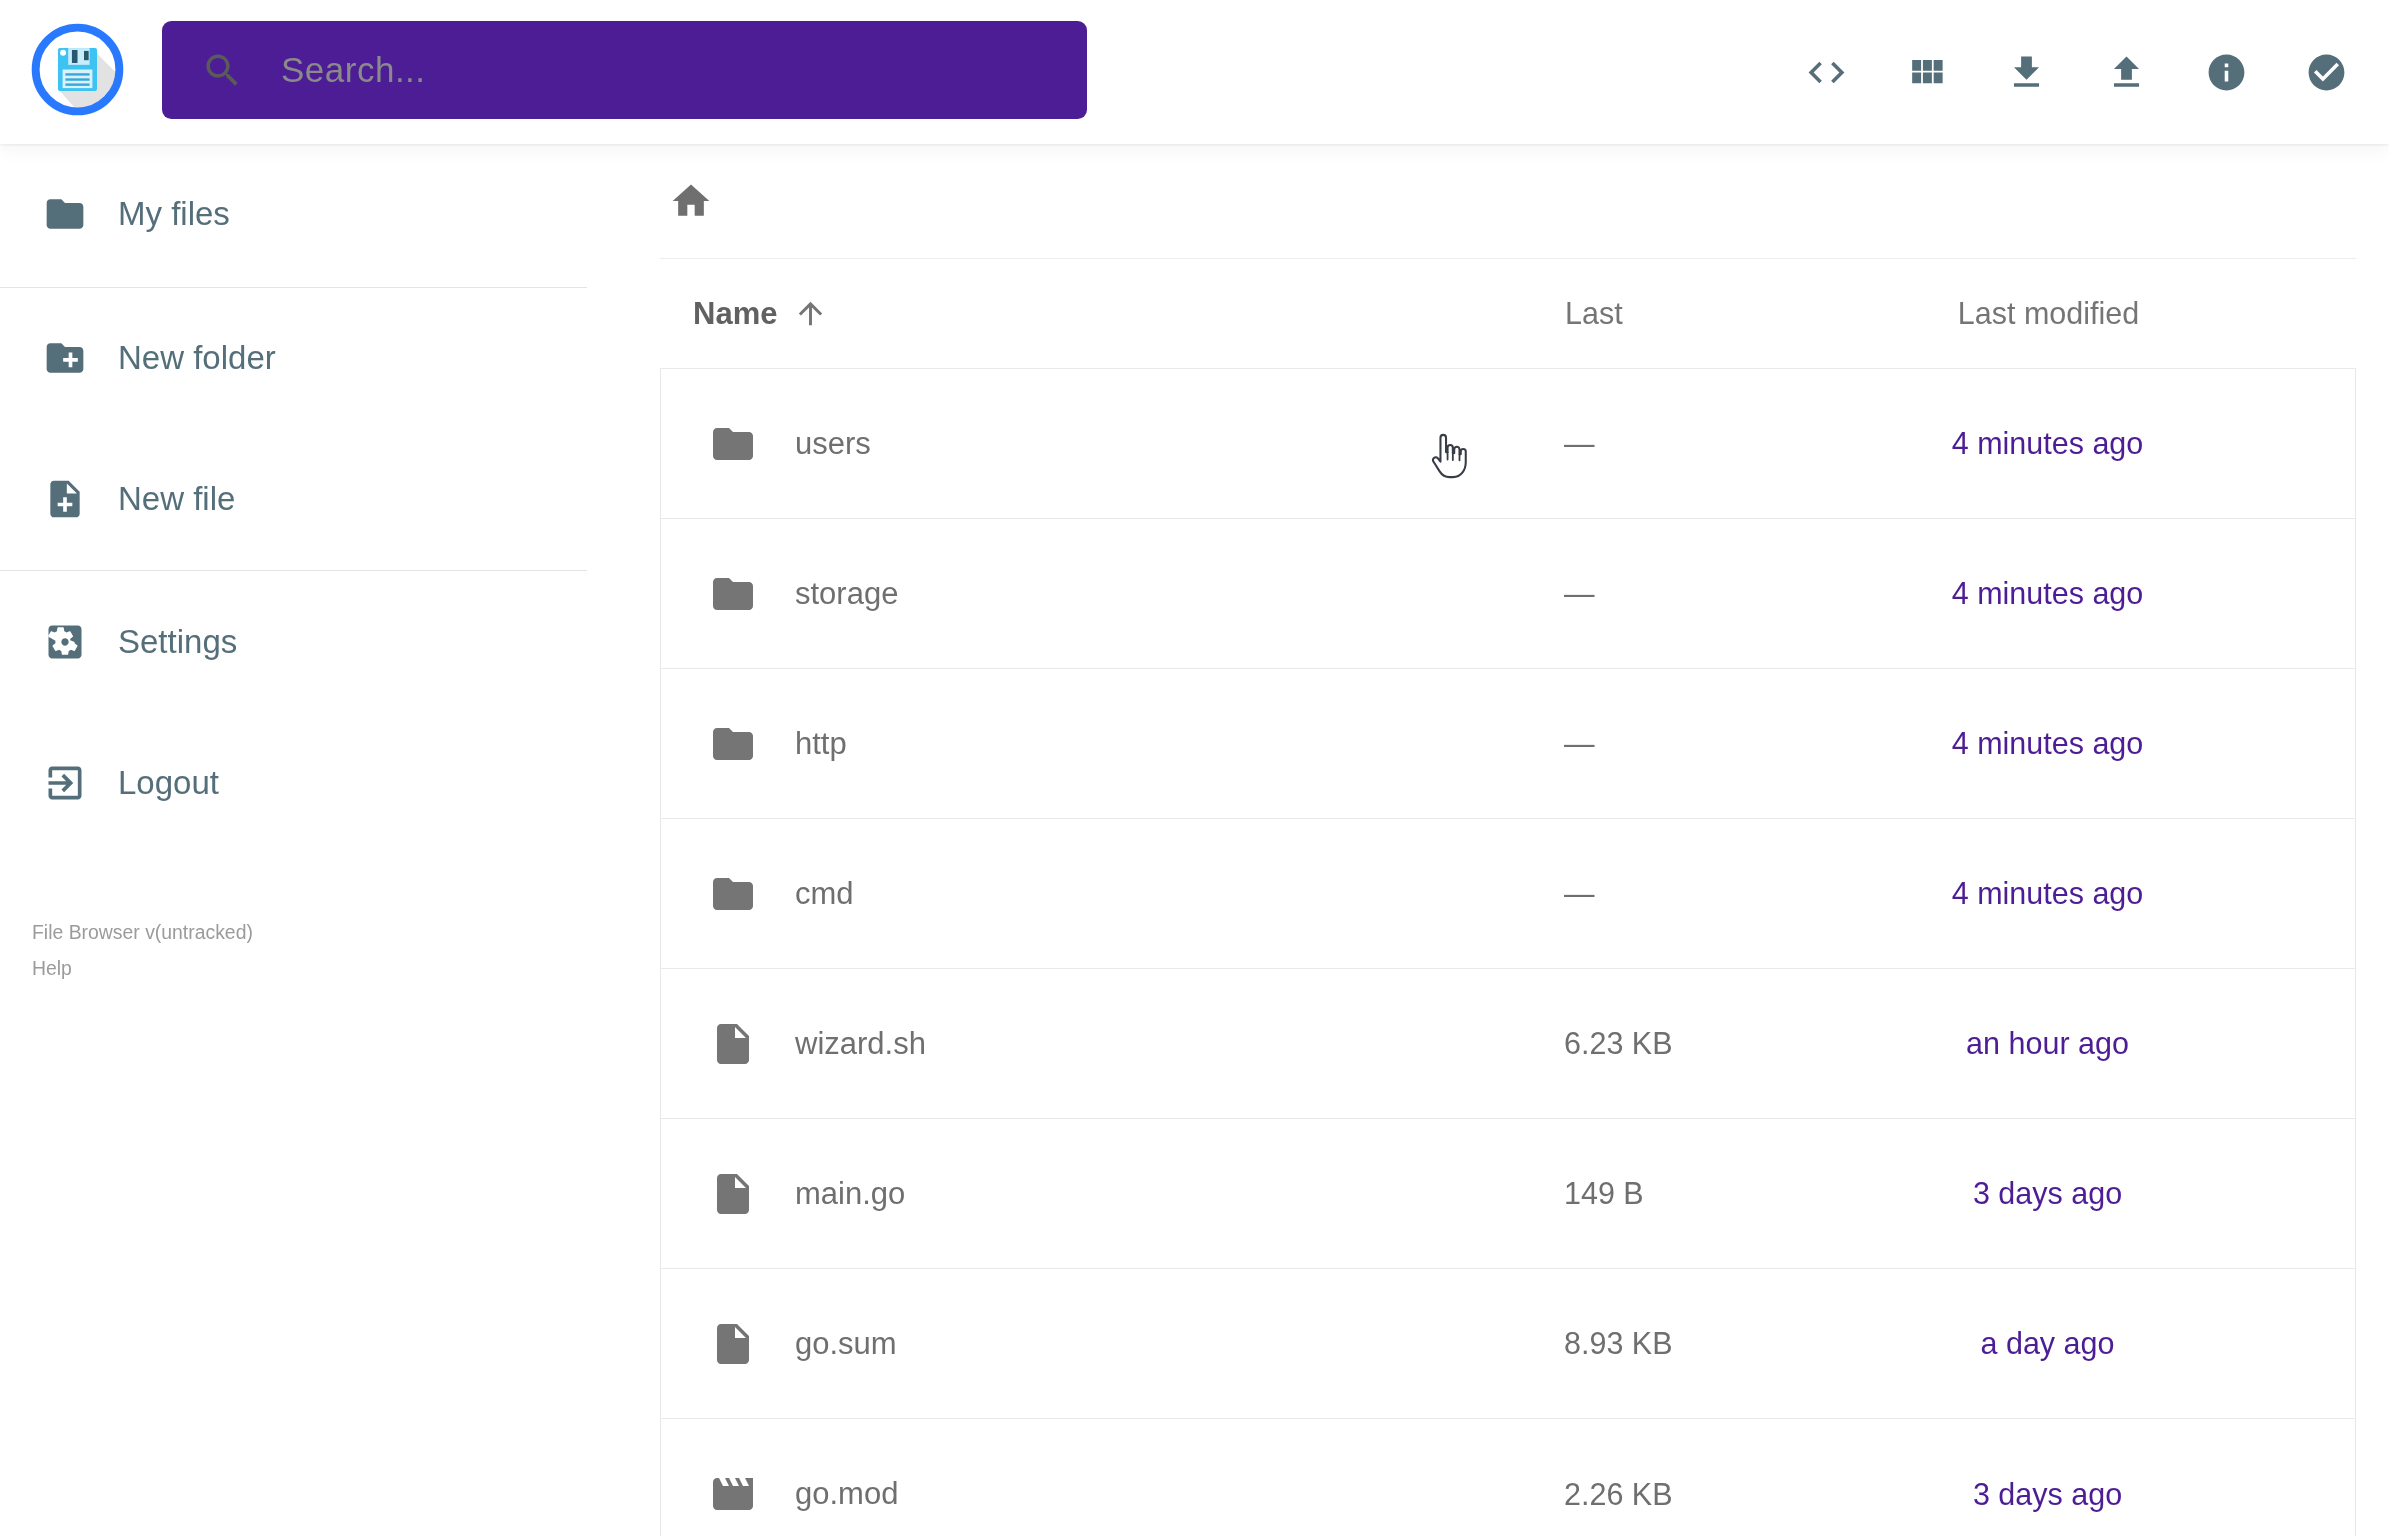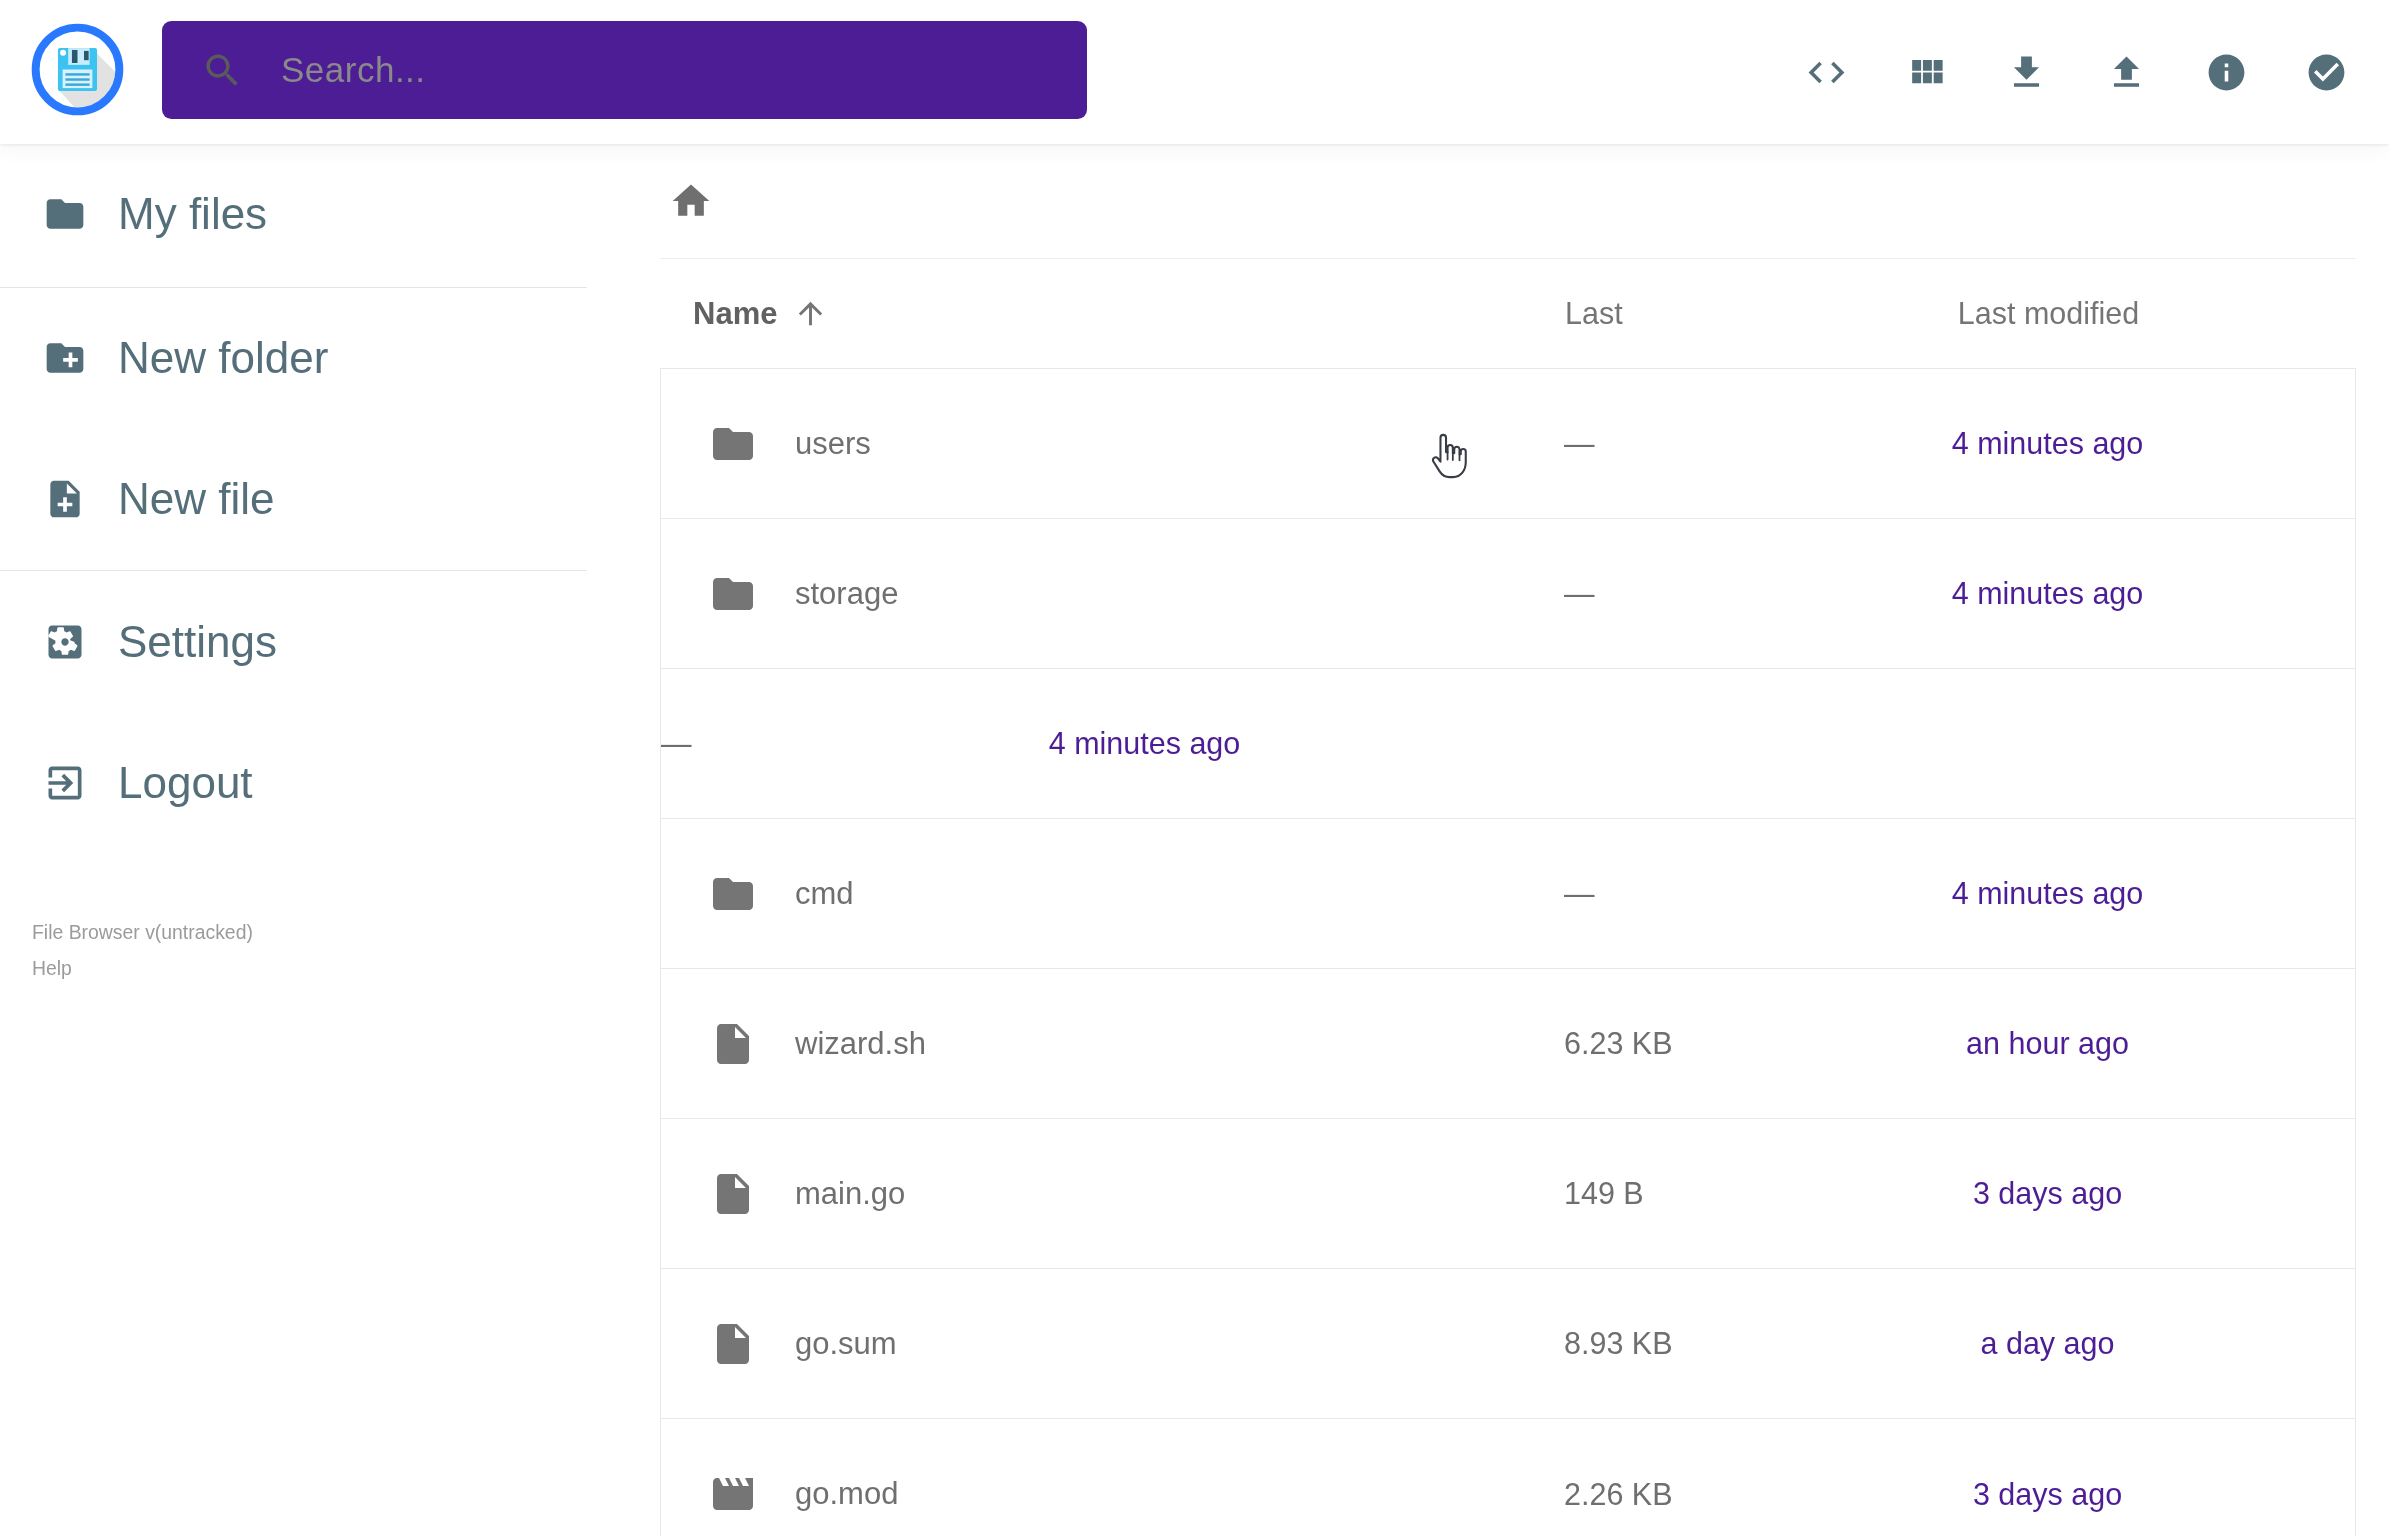--- a/index.html
+++ b/index.html
@@ -35,21 +35,21 @@
     display:flex; align-items:center; gap:57px;
   }
   .action-btn { width:43px; height:43px; cursor:pointer; }
   .action-btn svg { width:43px; height:43px; fill:#546e7a; }
 
   
   .sidebar { position:absolute; left:0; top:144px; width:587px; }
   .side-item {
     height:102px; display:flex; align-items:center;
     padding-left:43px; gap:31px; cursor:pointer;
-    color:#546e7a; font-size:44px;
+    color:#546e7a; font-size:33px;
   }
   .side-item svg { width:44px; height:44px; fill:#546e7a; flex:none; }
   .side-divider { height:0.9px; background:#e4e4e4; }
   #si-myfiles  { margin-top:18.5px; }
   #sd-1        { margin-top:22px; }
   #si-newfolder{ margin-top:19.4px; }
   #si-newfile  { margin-top:39px; }
   #sd-2        { margin-top:20.4px; }
   #si-settings { margin-top:20.4px;text-align:center; }
   #si-logout   { margin-top:39px; }
@@ -272,20 +272,28 @@
             </svg>
           </span>
         <span>storage</span>
       </div>
       <div class="cell-size">—</div>
       <div class="cell-mod">4 minutes ago</div>
       <div class="row-spacer"></div>
     </div>
 
     <div class="item-row">
+      <div class="cell-name">
+        <span>
+            <svg viewBox="0 0 24 24">
+              <path d="M10 4H4c-1.1 0-1.99.9-1.99 2L2 18c0 1.1.9 2 2 2h16c1.1 0 2-.9 2-2V8c0-1.1-.9-2-2-2h-8l-2-2z"></path>
+            </svg>
+          </span>
+        <span>http</span>
+      </div>
       <div class="cell-size">—</div>
       <div class="cell-mod">4 minutes ago</div>
       <div class="row-spacer"></div>
     </div>
 
     <div class="item-row">
       <div class="cell-name">
         <span>
             <svg viewBox="0 0 24 24">
               <path d="M10 4H4c-1.1 0-1.99.9-1.99 2L2 18c0 1.1.9 2 2 2h16c1.1 0 2-.9 2-2V8c0-1.1-.9-2-2-2h-8l-2-2z"></path>

